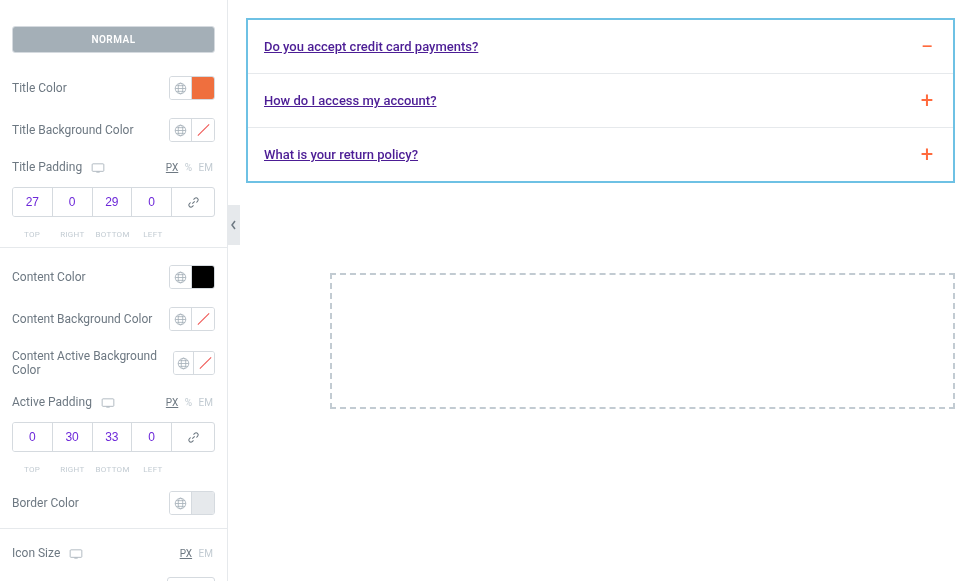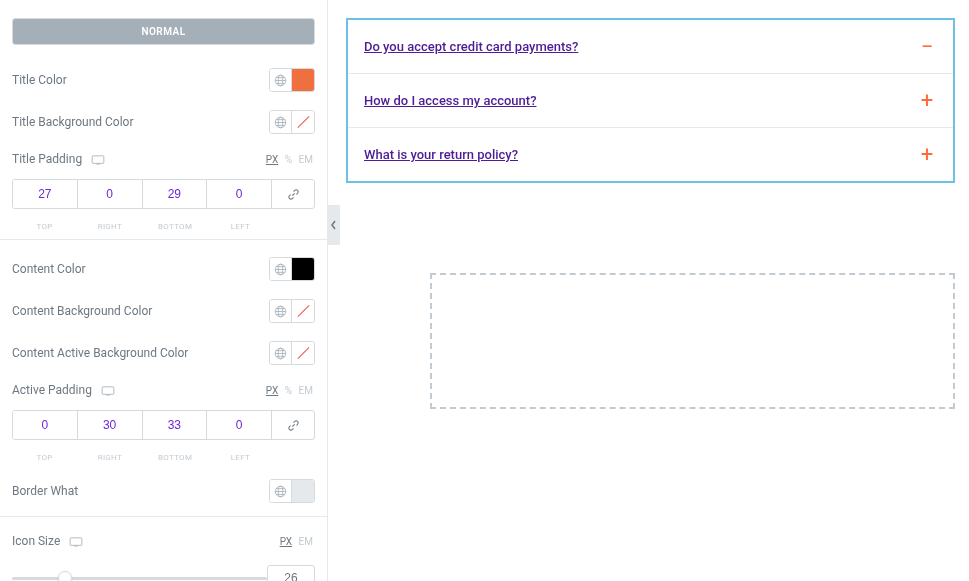--- a/index.html
+++ b/index.html
@@ -1,17 +1,17 @@
 <!DOCTYPE html>
 <html><head>
   <meta charset="utf-8">
   <style>
     * { box-sizing: border-box; margin: 0; padding: 0; }
     body { font-family: -apple-system, BlinkMacSystemFont, 'Segoe UI', Roboto, Arial, sans-serif; font-size: 12px; color: #54595f; display: flex; width: 969px; height: 581px; overflow: hidden; }
-    .sidebar { width: 328px; border-right: 1px solid #e6e9ec; background: #fff; padding: 4px 12px; position: relative; }
+    .sidebar { width: 228px; border-right: 1px solid #e6e9ec; background: #fff; padding: 12px 12px; position: relative; }
     .collapse-handle { position: absolute; right: -13px; top: 205px; width: 13px; height: 40px; background: #e6e9ec; display: flex; align-items: center; justify-content: center; cursor: pointer; }
     .collapse-handle svg { width: 6px; height: 10px; stroke: #6d7882; fill: none; stroke-width: 1.5; }
     .tabs { display: flex; border: 1px solid #d5dadf; border-radius: 3px; overflow: hidden; margin: 14px 0; }
     .tab { flex: 1; text-align: center; padding: 7px 0; font-size: 10px; font-weight: 600; letter-spacing: 0.5px; cursor: pointer; background: #fff; color: #6d7882; }
     .tab.active { background: #a4afb7; color: #fff; }
     .row { display: flex; align-items: center; justify-content: space-between; padding: 9px 0; }
     .row-label { color: #6d7882; font-size: 12px; }
     .swatch-group { display: flex; border: 1px solid #d5dadf; border-radius: 3px; overflow: hidden; }
     .swatch-btn { width: 22px; height: 22px; display: flex; align-items: center; justify-content: center; background: #fff; cursor: pointer; border-right: 1px solid #d5dadf; }
     .swatch-btn:last-child { border-right: none; }
@@ -194,21 +194,21 @@
   </div>
   <div class="padding-labels">
     <span>TOP</span>
       <span>RIGHT</span>
       <span>BOTTOM</span>
       <span>LEFT</span>
       <span></span>
   </div>
 
   <div class="row">
-    <span class="row-label">Border What</span>
+    <span class="row-label">Border Color</span>
     <div class="swatch-group">
       <div class="swatch-btn">
         <svg class="globe-icon" viewBox="0 0 16 16" fill="none" stroke="#a4afb7" stroke-width="1">
             <circle cx="8" cy="8" r="6.5"></circle>
             <ellipse cx="8" cy="8" rx="2.8" ry="6.5"></ellipse>
             <path d="M1.5 8 H14.5 M2.5 4.5 H13.5 M2.5 11.5 H13.5"></path>
           </svg>
       </div>
       <div class="swatch-btn swatch-color" style="background:#e6e9ec"></div>
     </div>

